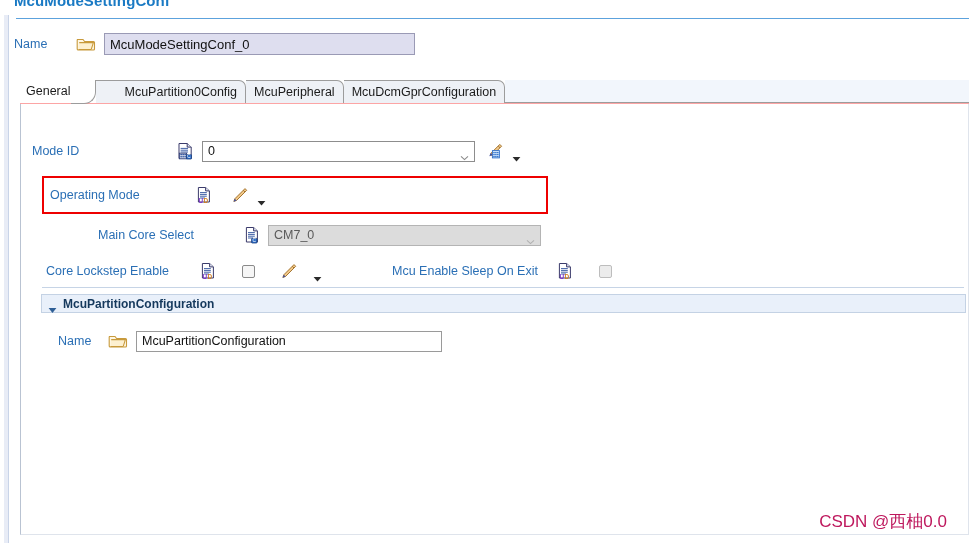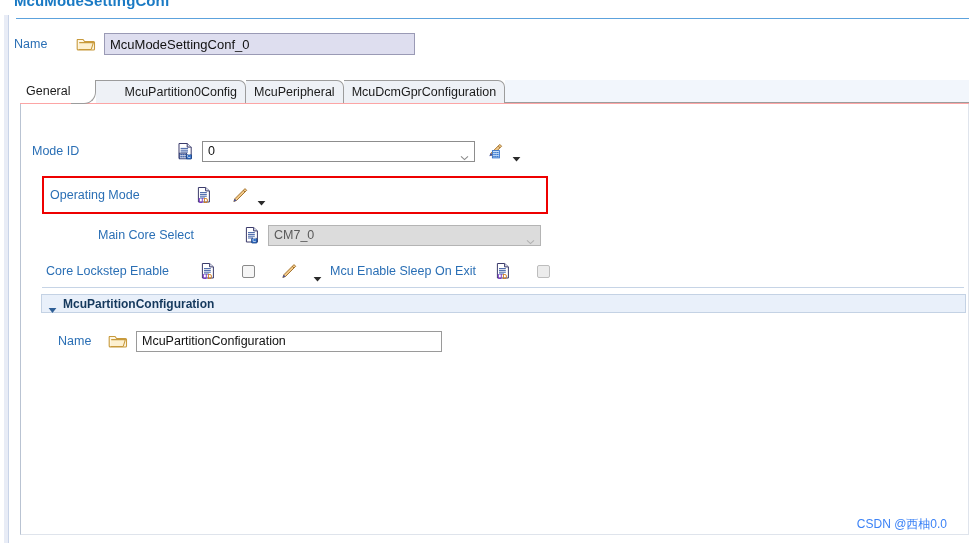--- a/index.html
+++ b/index.html
@@ -267,22 +267,22 @@
     padding: 0 5px;
     line-height: 19px;
     font-family: "Liberation Sans", sans-serif;
   }
 
   
   .watermark {
     position: absolute;
     right: 22px;
     bottom: 10px;
-    font-size: 12px;
-    color: #3b82f6;
+    font-size: 17px;
+    color: #be185d;
     white-space: nowrap;
     user-select: none;
   }
 </style>
 </head>
 <body>
 
 <div class="app">
 
   <div class="editor-title">McuModeSettingConf</div>
@@ -441,21 +441,21 @@
         <path d="M13.3 3.3l1.7 1.7" stroke="#9c6a22" stroke-width="0.9"></path>
         <path d="M4.8 11.8l-1.2 3 3-1.2z" fill="#3f4fa0"></path>
       </svg>
     </span>
     <span class="menu-arrow" style="margin-left:8px;">
       <svg viewBox="0 0 9 6" width="9" height="6">
           <path d="M0.6 1h7.8L4.5 5.4z" fill="#2b2b2b"></path>
         </svg>
     </span>
 
-    <span class="f-label" style="">Mcu Enable Sleep On Exit</span>
+    <span class="f-label" style="margin-left:62px;">Mcu Enable Sleep On Exit</span>
     <span class="type-icon" style="margin-left:10px; margin-right:18px;">
       <svg viewBox="0 0 17 18" width="17" height="18">
         <path d="M3.4 1.5h7.2l3.8 3.4V16H3.4z" fill="#ffffff" stroke="#3b3b6b" stroke-width="1"></path>
         <path d="M10.6 1.5v3.4h3.8" fill="#dfe3f0" stroke="#3b3b6b" stroke-width="1"></path>
         <g stroke="#2b4e9b" stroke-width="0.9">
             <path d="M5 6.6h6.8M5 8.4h6.8M5 10.2h6.8M5 12h5"></path>
           </g>
         <text x="3.6" y="17.3" font-size="6.4" fill="#7b2fc9" font-family="Liberation Sans, sans-serif" font-weight="bold">U</text>
         <text x="8.4" y="17.3" font-size="6.4" fill="#cf7a1e" font-family="Liberation Sans, sans-serif" font-weight="bold">D</text>
       </svg>

